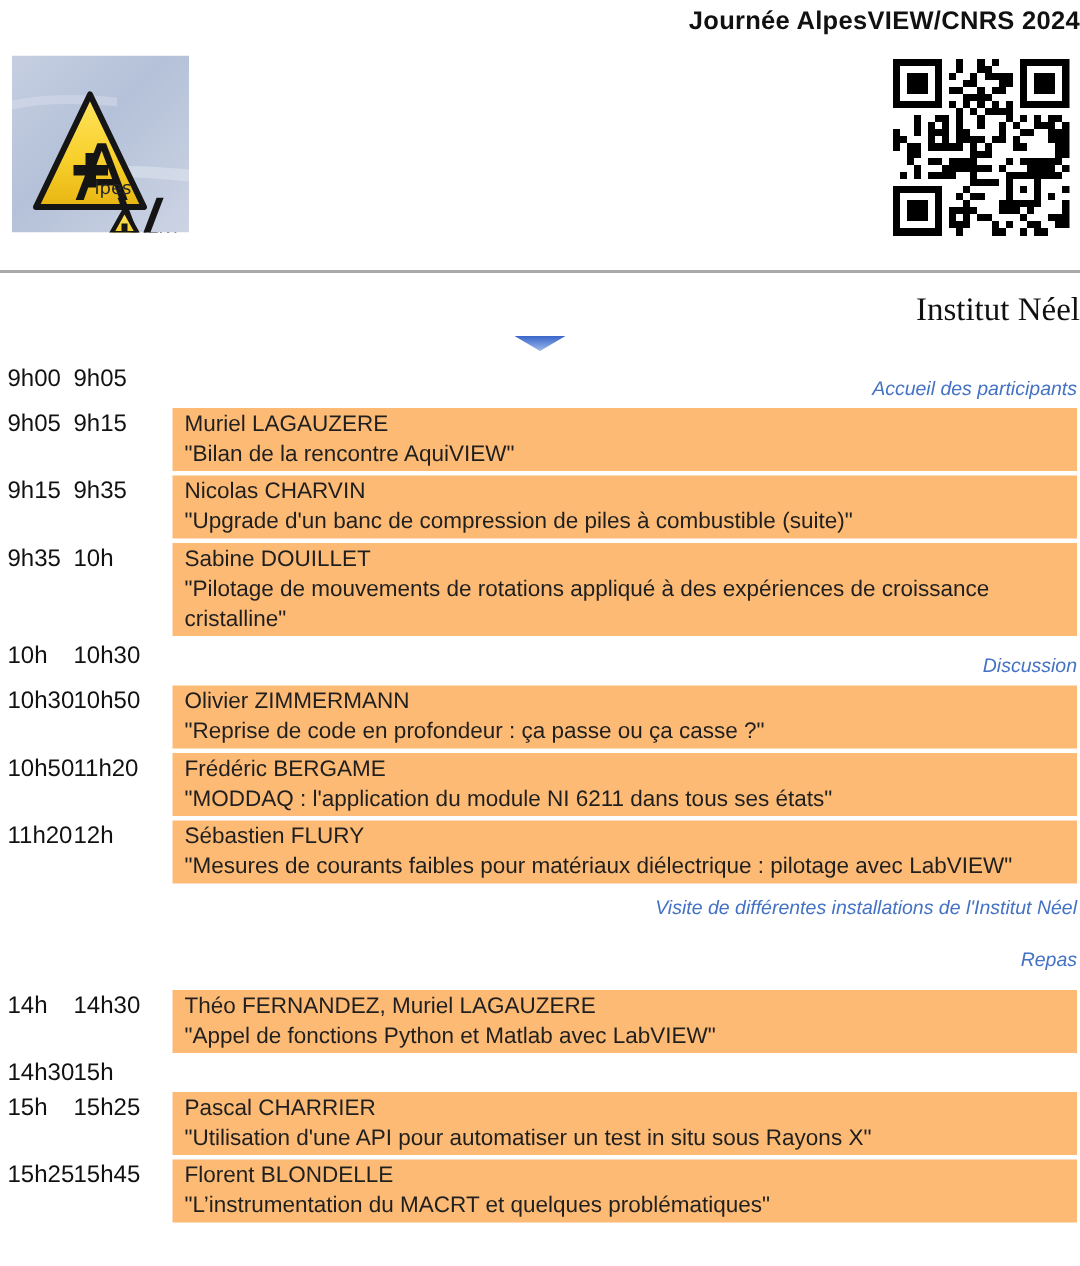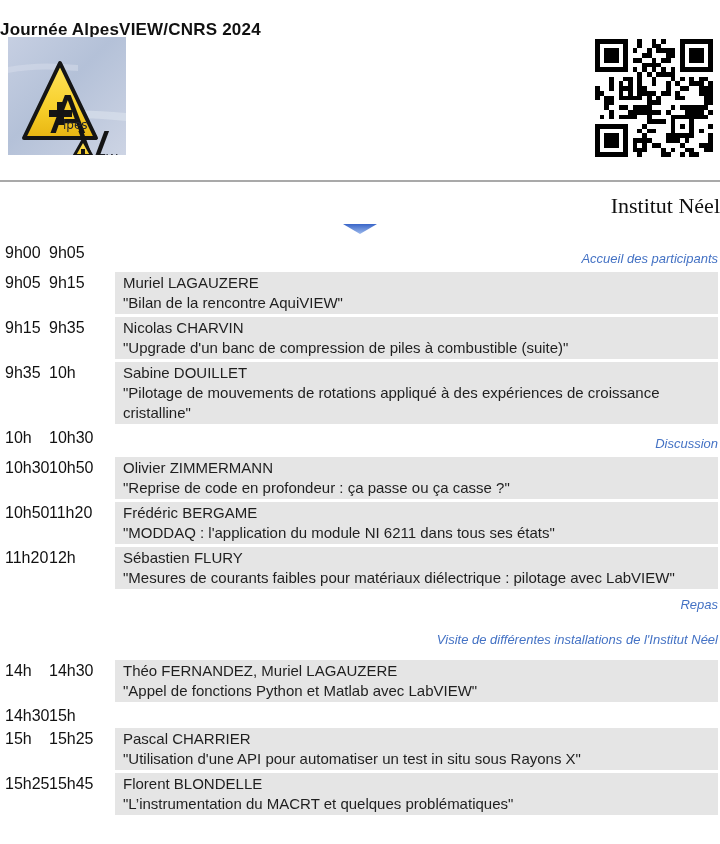--- a/index.html
+++ b/index.html
@@ -1,20 +1,20 @@
 <!DOCTYPE html>
 <html><head>
 <meta charset="utf-8">
 <style>
   * { margin:0; padding:0; box-sizing:border-box; }
   html,body { width:720px; height:844px; background:#ffffff; overflow:hidden;
               font-family:"Liberation Sans", sans-serif; color:#1f1f1f; }
 
   
-  .event-title { text-align:left; padding-top:20px; height:28px;
+  .event-title { text-align:right; padding-top:4px; height:28px;
                  font-size:17px; font-weight:bold; letter-spacing:0.2px; color:#111; }
 
   
   .header { position:relative; height:152px; }
   .logo { position:absolute; left:8px; top:9px; width:118px; height:118px; }
   .titles { position:absolute; left:130px; right:130px; top:8px; text-align:center; }
   .main-title { font-size:30px; font-weight:bold; letter-spacing:-0.3px; color:#141414; }
   .subtitle { margin-top:8px; font-size:19px; font-weight:600; line-height:25px; color:#1a1a1a; }
   .qr { position:absolute; right:7px; top:10px; width:118px; height:120px; }
 
@@ -24,21 +24,21 @@
   .venue { text-align:right; margin-top:11px;
            font-family:"Liberation Serif","DejaVu Serif",serif; font-size:22px; color:#111; }
   .down-arrow { display:block; margin:4px auto 0 auto; }
 
   
   .schedule { margin-top:7px; padding-right:2px; }
   .srow { display:flex; align-items:flex-start; margin-bottom:3px; }
   .times { flex:none; width:115px; display:flex; padding:2px 0 0 5px; font-size:16px; color:#111; }
   .t1 { width:44px; }
   .t2 { }
-  .session-block { flex:1; background:#e5e5e5; padding:1px 6px 1px 8px; }
+  .session-block { flex:1; background:#fdba74; padding:1px 6px 1px 8px; }
   .speaker, .talk { font-size:15px; line-height:20px; color:#1f1f1f; }
   .section-label { flex:1; text-align:right; font-style:italic; font-size:13px;
                    padding-top:9px; padding-bottom:3px; color:#4472c4; }
   .srow.standalone { margin-top:6px; }
   .srow.standalone .section-label { padding-top:2px; }
   .srow.standalone + .srow.standalone { margin-top:15px; margin-bottom:10px; }
 </style>
 </head>
 <body>
 
@@ -474,28 +474,28 @@
     <div class="session-block">
       <div class="speaker">Sébastien FLURY</div>
       <div class="talk">"Mesures de courants faibles pour matériaux diélectrique : pilotage avec LabVIEW"</div>
     </div>
   </div>
     <div class="srow section standalone">
     <div class="times">
       <span class="t1"></span>
       <span class="t2"></span>
     </div>
-    <div class="section-label">Repas</div>
+    <div class="section-label">Visite de différentes installations de l'Institut Néel</div>
   </div>
     <div class="srow section standalone">
     <div class="times">
       <span class="t1"></span>
       <span class="t2"></span>
     </div>
-    <div class="section-label">Visite de différentes installations de l'Institut Néel</div>
+    <div class="section-label">Repas</div>
   </div>
     <div class="srow">
     <div class="times">
       <span class="t1">14h</span>
       <span class="t2">14h30</span>
     </div>
     <div class="session-block">
       <div class="speaker">Théo FERNANDEZ, Muriel LAGAUZERE</div>
       <div class="talk">"Appel de fonctions Python et Matlab avec LabVIEW"</div>
     </div>

